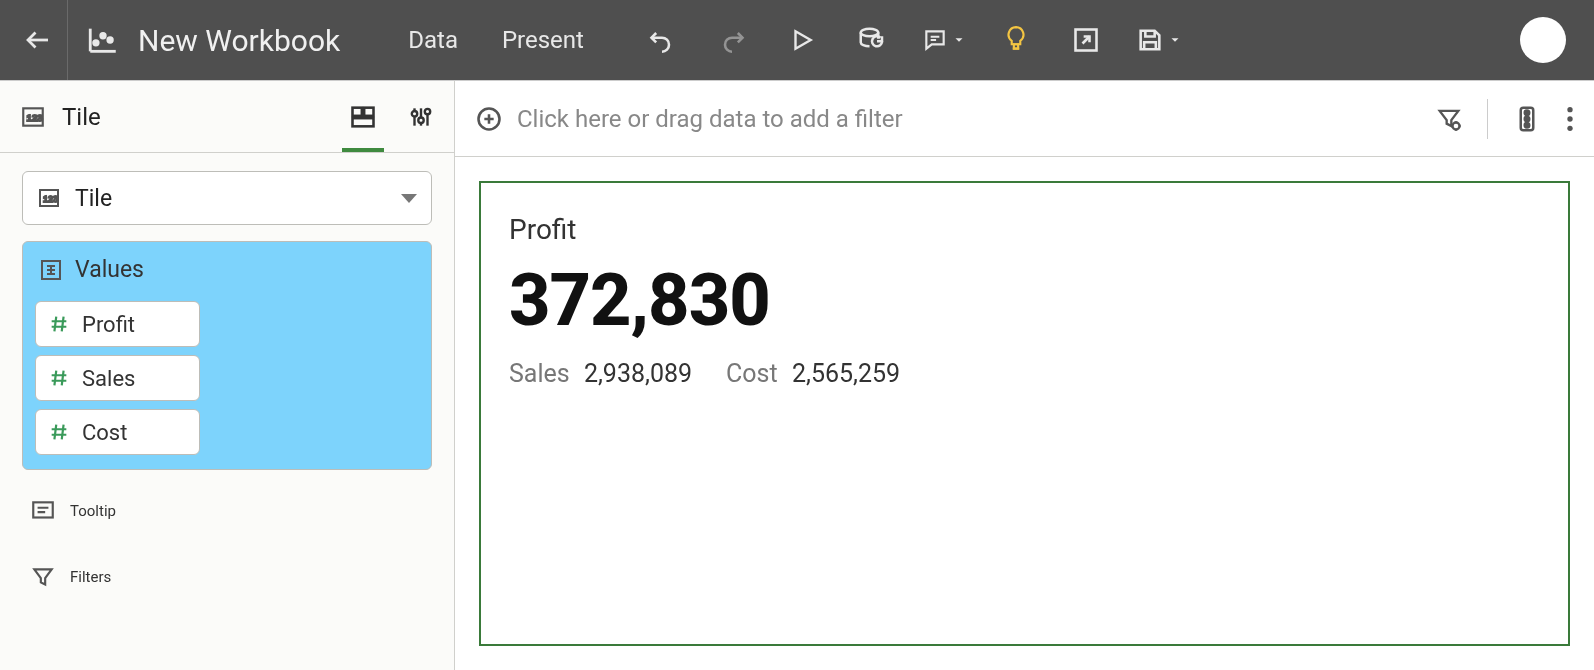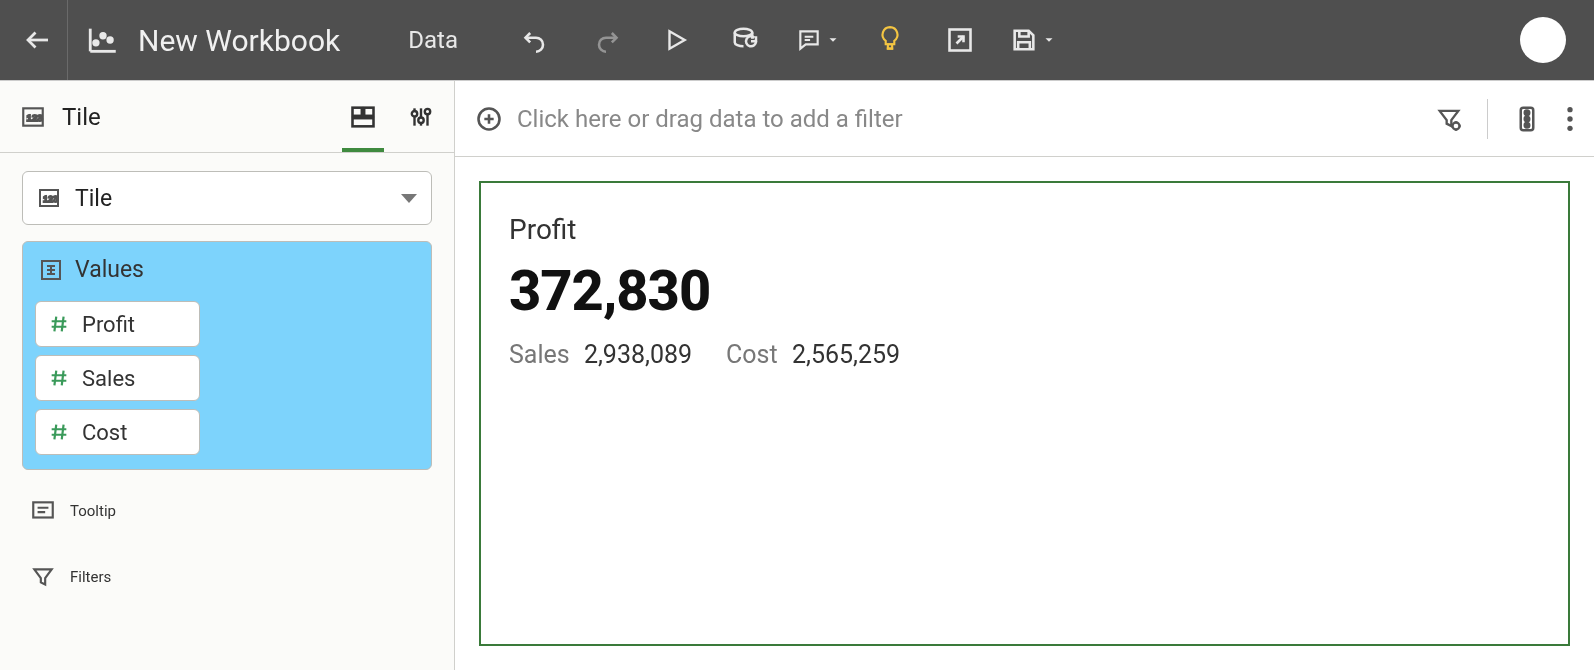--- a/index.html
+++ b/index.html
@@ -209,21 +209,21 @@
     width: 100%;
     height: 100%;
     padding: 30px 28px;
   }
   .tile-title {
     font-size: 28px;
     color:#333;
     margin-bottom: 12px;
   }
   .tile-value {
-    font-size: 56px;
+    font-size: 72px;
     font-weight: 800;
     color:#111;
     letter-spacing: -1px;
   }
   .tile-secondary {
     margin-top: 16px;
     display:flex; gap: 34px;
     font-size: 25px;
   }
   .sec-label { color:#777; margin-right: 8px; }
@@ -247,20 +247,21 @@
         <path d="M3 20V4"></path>
         <circle cx="7" cy="14" r="1.6" fill="#e8e8e8"></circle>
         <circle cx="12" cy="9" r="1.6" fill="#e8e8e8"></circle>
         <circle cx="17" cy="12" r="1.6" fill="#e8e8e8"></circle>
       </svg>
   </div>
   <div class="title">New Workbook</div>
 
   <div class="tabs">
     <div class="tab">Data</div>
+    <div class="tab">Present</div>
   </div>
 
   <div class="tool-icons">
     <div class="tool-icon">
       <svg width="28" height="28" viewBox="0 0 24 24" fill="none" stroke="#e8e8e8" stroke-width="2.2">
           <path d="M3 10h9a6 6 0 0 1 0 12"></path>
           <path d="M7 6 3 10l4 4"></path>
         </svg>
     </div>
     <div class="tool-icon disabled">

